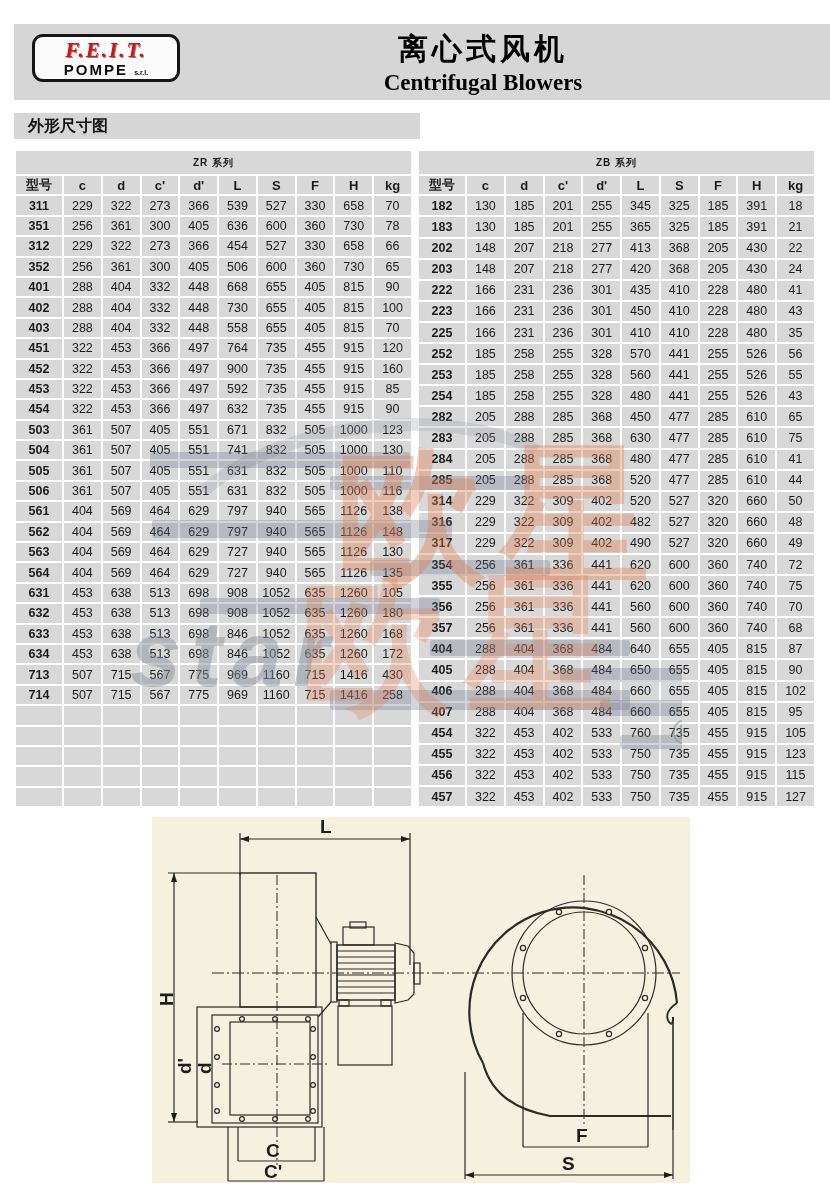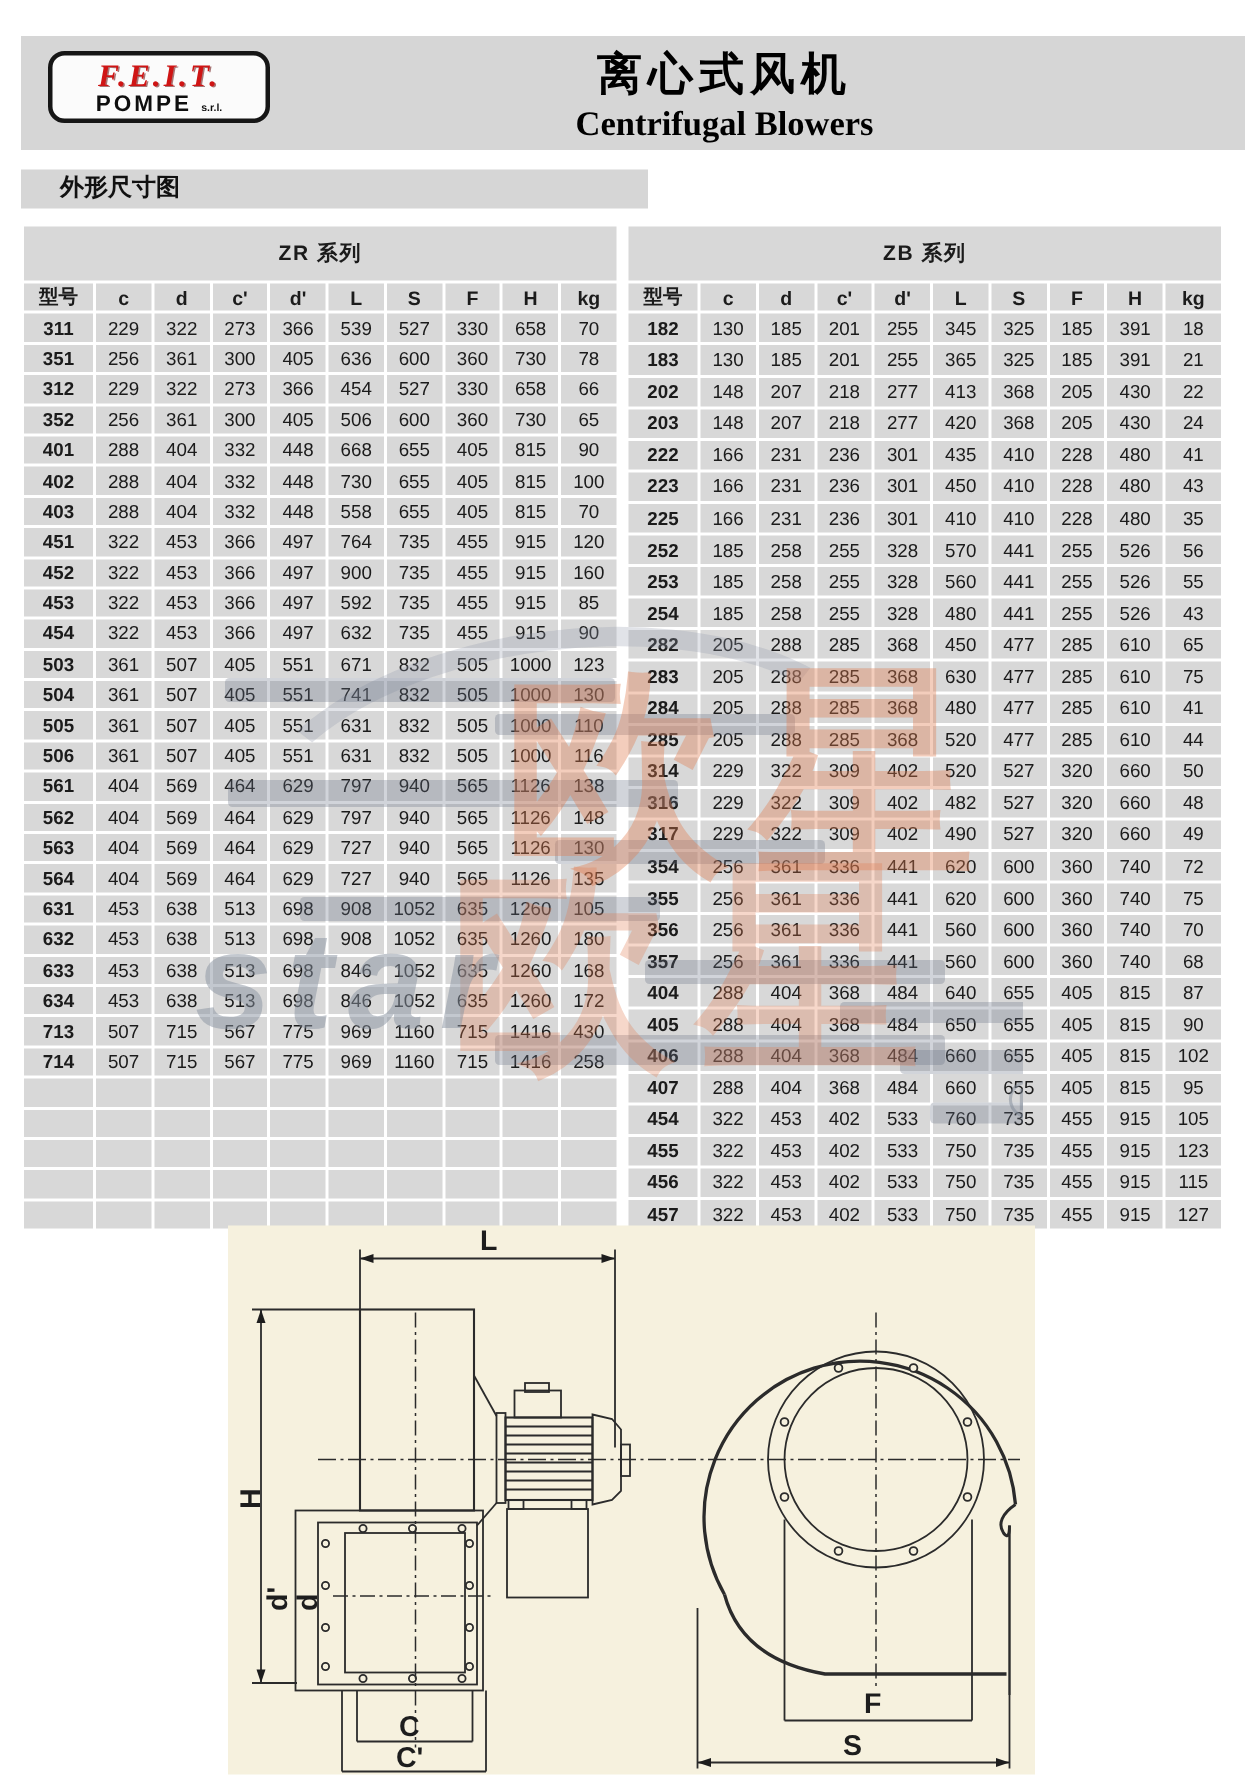--- a/index.html
+++ b/index.html
@@ -14,29 +14,29 @@
         font-size:21px;color:#cf1414;letter-spacing:2px;line-height:23px;margin-top:2px;
         text-shadow:1px 1px 0 rgba(100,10,10,.55);}
   .logo-pompe{font-size:15px;font-weight:700;color:#0e0e0e;letter-spacing:2px;line-height:15px;}
   .logo-srl{font-size:7px;font-weight:700;letter-spacing:0;}
   .titles{position:absolute;left:120px;right:0;top:0;text-align:center;}
   .title-cn{margin-top:5px;font-size:30px;font-weight:700;letter-spacing:4px;color:#000;}
   .title-en{font-family:"Liberation Serif",serif;font-size:23px;font-weight:700;color:#000;line-height:26px;}
 
   
   .section-bar{position:absolute;left:14px;top:113px;width:392px;height:26px;background:#d6d6d6;
-        font-size:16px;font-weight:700;line-height:26px;padding-left:26px;color:#111;}
+        font-size:16px;font-weight:700;line-height:26px;padding-left:14px;color:#111;}
 
   
   .tables{position:absolute;left:14px;top:149px;width:802px;display:flex;gap:4px;z-index:1;}
   table{border-collapse:separate;border-spacing:2px;width:399px;table-layout:fixed;}
   th,td{background:#d8d8d8;text-align:center;padding:0;font-size:12.5px;color:#1b1b1b;
         height:18.4px;overflow:hidden;white-space:nowrap;}
   th{font-weight:700;font-size:13px;}
-  th.series{height:36px;font-size:14px;letter-spacing:1px;}
+  th.series{height:23px;font-size:10px;letter-spacing:1px;}
   td.model{font-weight:700;}
   col.cmodel{width:46px;}
 
   
   .watermark{position:absolute;left:0;top:140px;width:682px;height:682px;pointer-events:none;
         z-index:3;overflow:hidden;}
   .wm-arc1{position:absolute;left:125px;top:400px;width:560px;height:360px;border:16px solid transparent;
         border-bottom-color:rgba(148,156,172,.32);border-radius:50%;transform:rotate(-4deg);}
   .wm-arc2{position:absolute;left:160px;top:280px;width:410px;height:210px;border:13px solid transparent;
         border-top-color:rgba(148,156,172,.28);border-radius:50%;transform:rotate(-7deg);}

